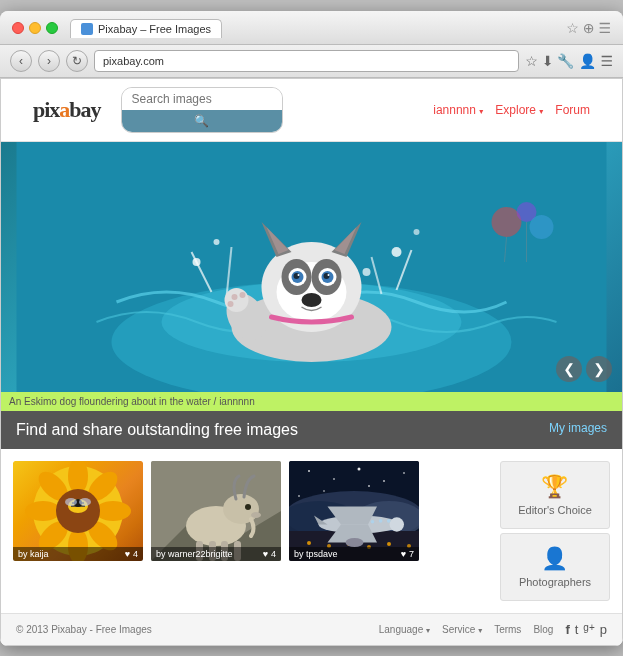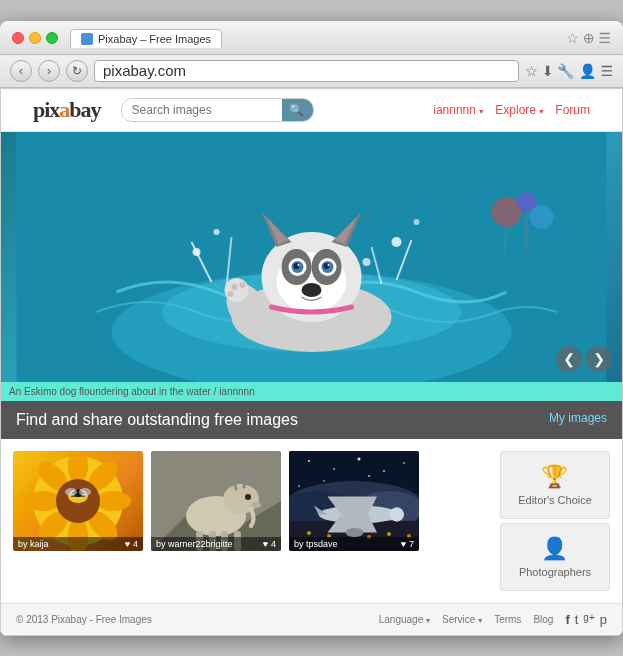--- a/index.html
+++ b/index.html
@@ -81,21 +81,21 @@
       cursor: pointer;
       color: #555;
     }
     .address-bar {
       flex: 1;
       height: 22px;
       border-radius: 4px;
       border: 1px solid #aaa;
       background: white;
       padding: 0 8px;
-      font-size: 15px;
+      font-size: 11px;
       color: #333;
     }
     .browser-action-icons {
       display: flex;
       gap: 4px;
       font-size: 14px;
       color: #666;
     }
     .page-content {
       background: #f5f5f5;
@@ -117,20 +117,21 @@
       font-family: Georgia, serif;
       letter-spacing: -1px;
     }
     .logo span { color: #e87722; }
     .search-wrapper {
       display: flex;
       border: 1px solid #ccc;
       border-radius: 11px;
       overflow: hidden;
       margin-left: 10px;
+      flex-direction: column;
     }
     .search-input {
       padding: 4px 10px;
       font-size: 12px;
       border: none;
       outline: none;
       width: 160px;
       color: #999;
     }
     .search-btn {
@@ -182,21 +183,21 @@
       border-radius: 50%;
       display: flex; align-items: center; justify-content: center;
       color: white;
       font-size: 14px;
       cursor: pointer;
     }
     .hero-caption {
       padding: 4px 8px;
       font-size: 10px;
       color: #555;
-      background: #5eead4;
+      background: #bef264;
     }
     
     .banner {
       background: #555;
       color: white;
       display: flex;
       align-items: flex-start;
       padding: 10px 15px;
     }
     .banner-title {

